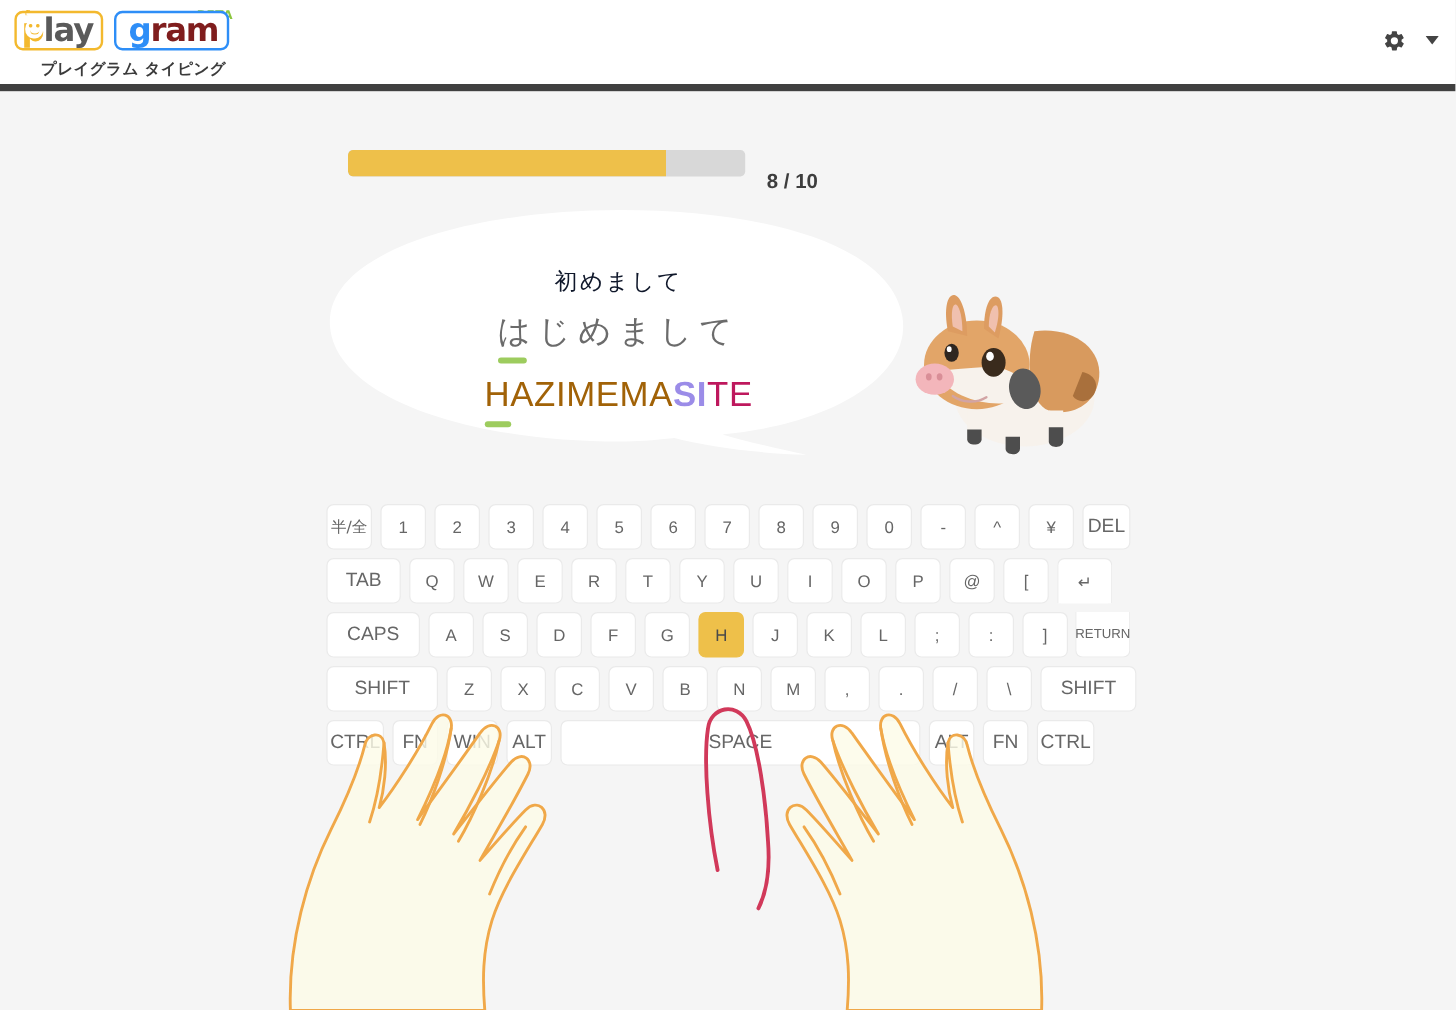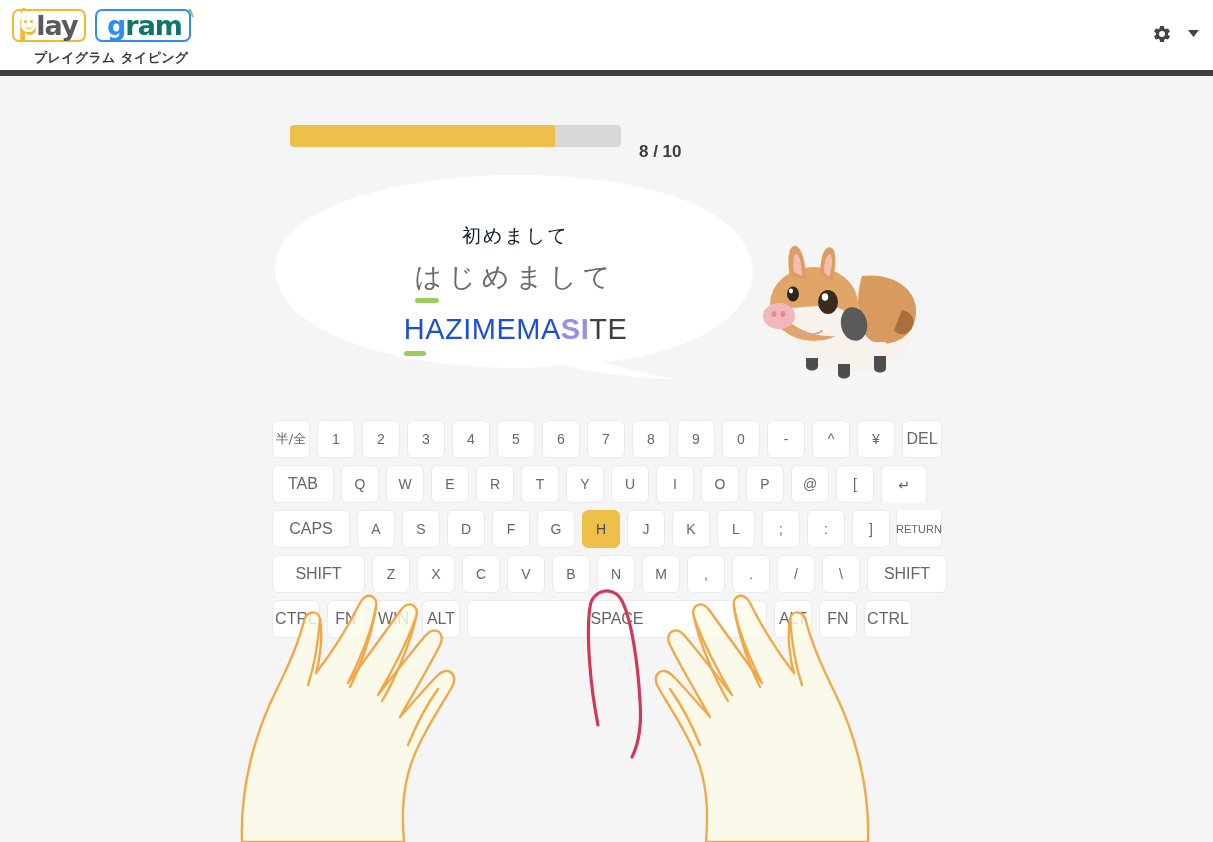--- a/index.html
+++ b/index.html
@@ -70,21 +70,21 @@
   .logo-word {
     font-family: "DejaVu Sans", sans-serif;
     font-weight: bold;
     font-size: 27px;
     letter-spacing: -1px;
     line-height: 1;
   }
   .lw-p { color: #f3b92e; }
   .lw-lay { color: #5a5a5a; }
   .lw-g { color: #2e8ef7; }
-  .lw-ram { color: #0f766e; }
+  .lw-ram { color: #7f1d1d; }
 
   .logo-face {
     position: absolute;
     left: 9px; top: 10px;
     width: 15px; height: 16px;
     border-radius: 50% 50% 45% 45%;
     background: #fff;
     z-index: 5;
   }
   .logo-face:before, .logo-face:after {
@@ -228,23 +228,23 @@
     font-family: "Liberation Sans", sans-serif;
     font-size: 29px;
     color: #5c5c5c;
     letter-spacing: 0.5px;
     line-height: 1;
     margin-top: 25px;
     position: relative;
     display: inline-block;
     white-space: nowrap;
   }
-  .rj-done { color: #1d4ed8; }
+  .rj-done { color: #a16207; }
   .rj-cur  { color: #9b8ce8; font-weight: bold; }
-  .rj-rest { color: #404040; margin-top: 35px; }
+  .rj-rest { color: #be185d; margin-top: 35px; }
 
   .kana-mark {
     position: absolute;
     height: 5px;
     border-radius: 3px;
     background: #9dcc5e;
   }
   #kana-underline { left: 0px;  bottom: -13px; width: 24px; }
   #romaji-underline { left: 0px; bottom: -12px; width: 22px; }
 

